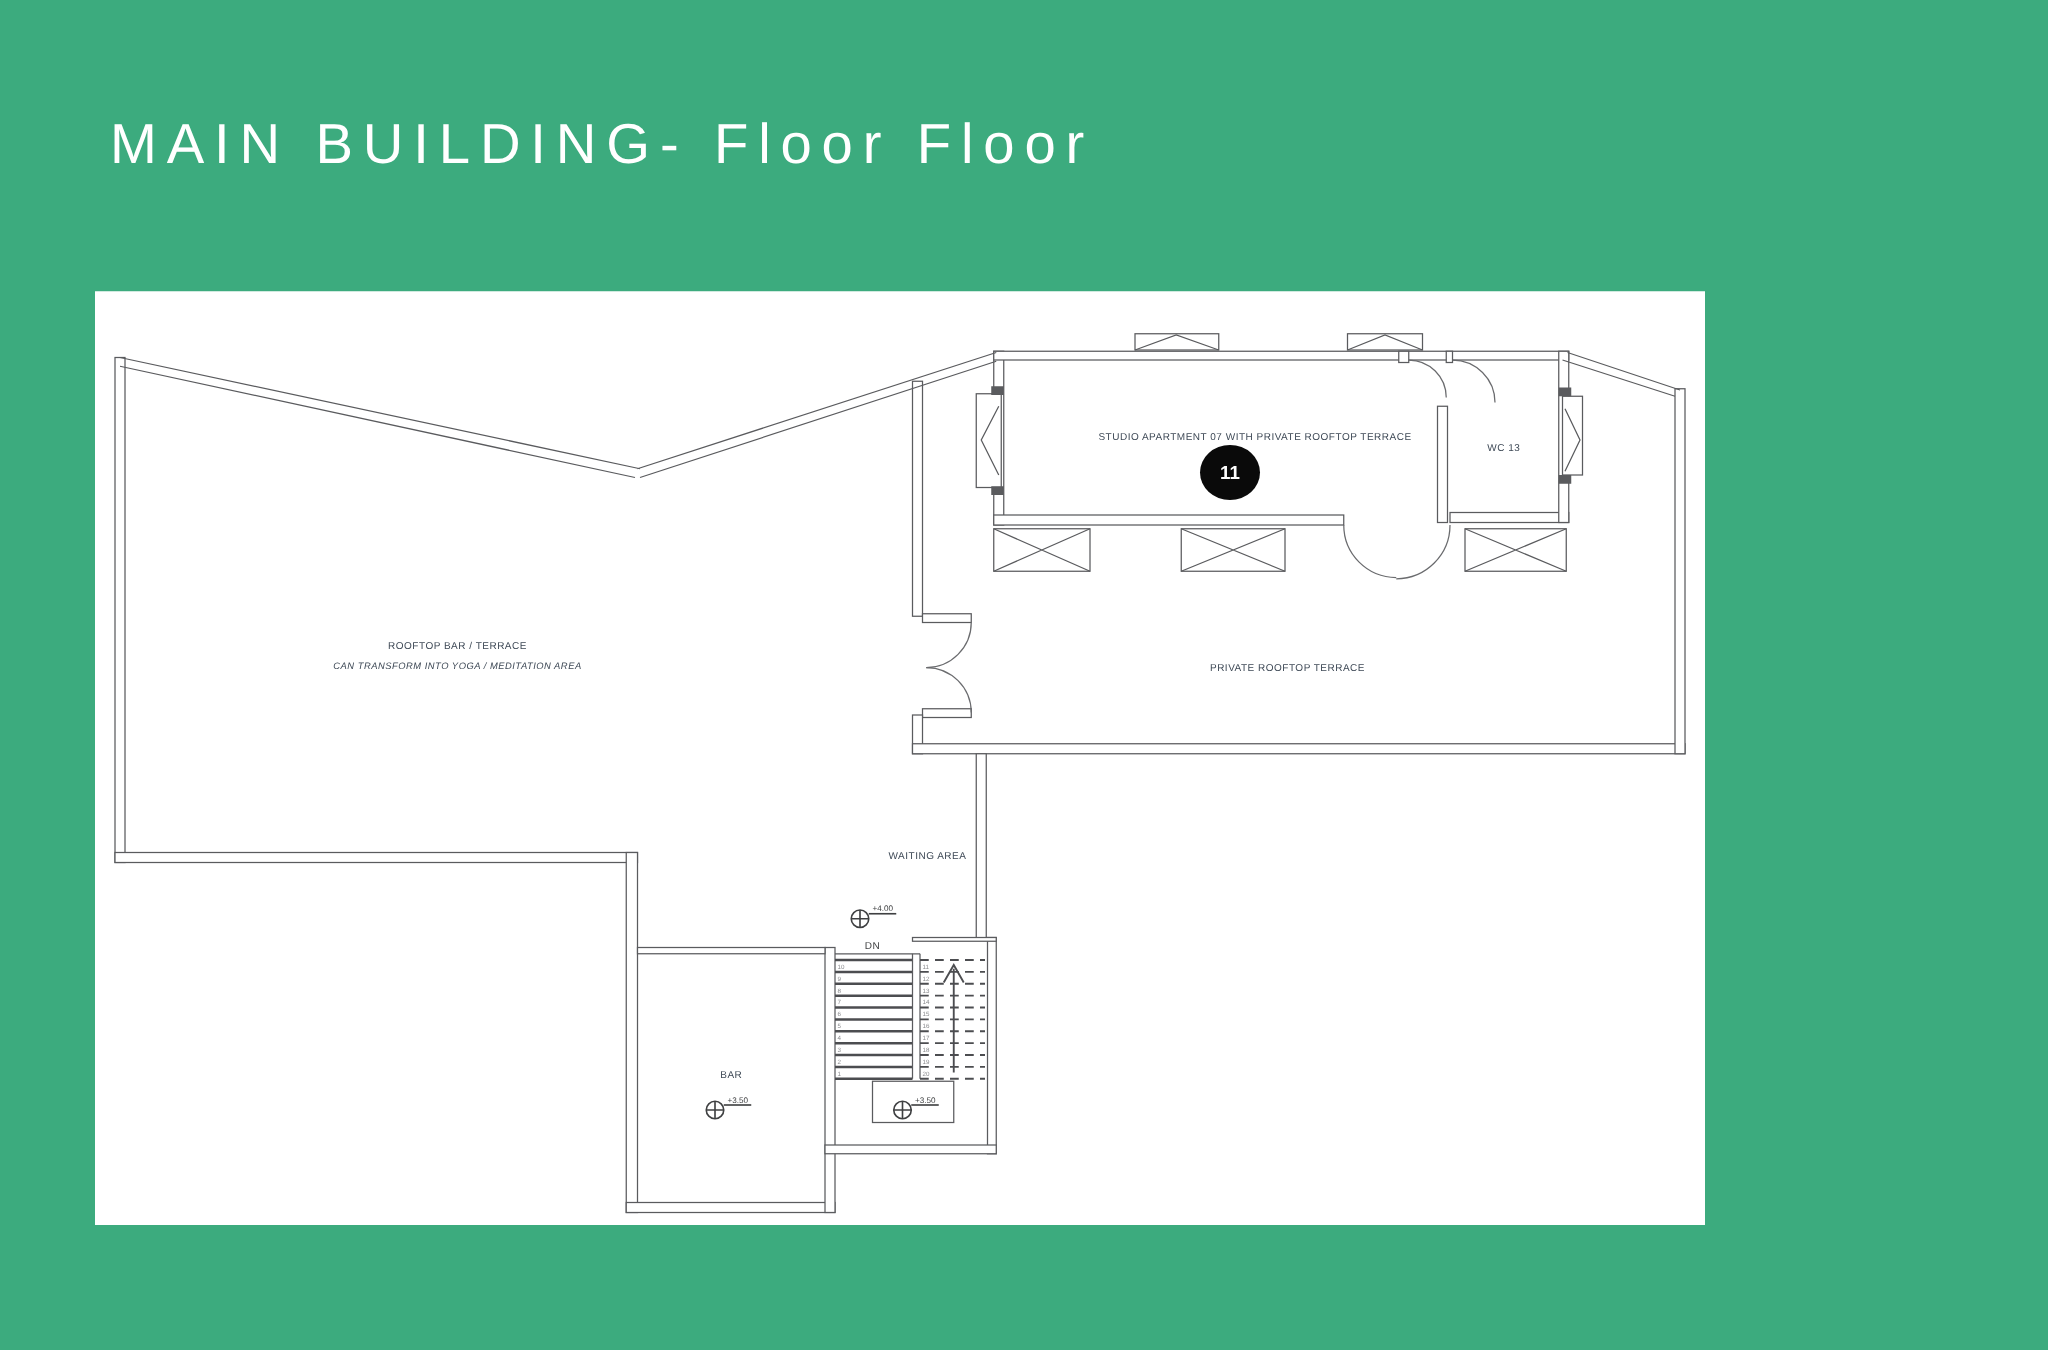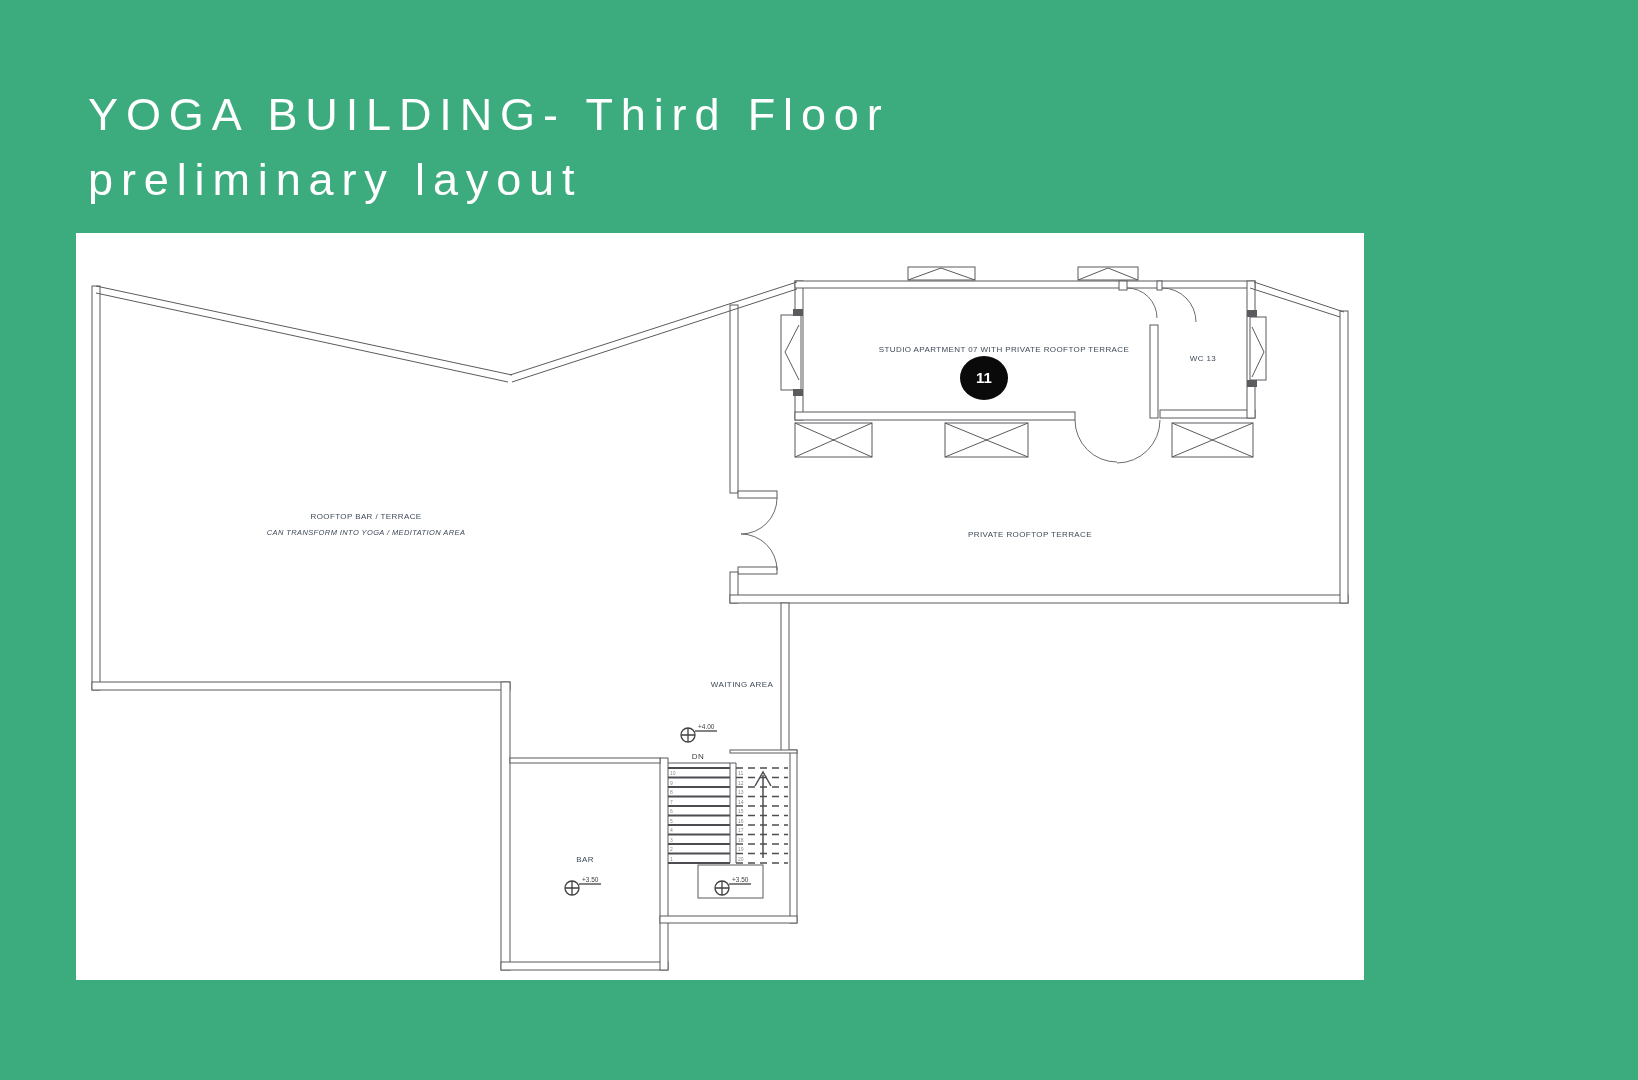--- a/index.html
+++ b/index.html
@@ -12,22 +12,21 @@
   svg text{font-family:"Liberation Sans",sans-serif;}
 </style>
 </head>
 <body>
 
 <div class="slide" id="slide-root">
 
   <div class="slide-bg" id="slide-bg" style="background: rgb(60, 171, 126);"></div>
 
   <div class="title">
-    <div class="line">YOGA BUILDING- Third Floor</div>
-    <div class="line">preliminary layout</div>
+    <div class="line">MAIN BUILDING- Floor Floor</div>
   </div>
 
   <svg width="1638" height="1080" viewBox="0 0 1638 1080" style="position:absolute;left:0;top:0;">
 
     <rect x="76" y="233" width="1288" height="747" fill="#ffffff"></rect>
 
     <g fill="#ffffff" stroke="#5a5b5e" stroke-width="1">
 
       <rect x="92" y="286" width="8" height="404"></rect>
       <rect x="92" y="682" width="418" height="8"></rect>

